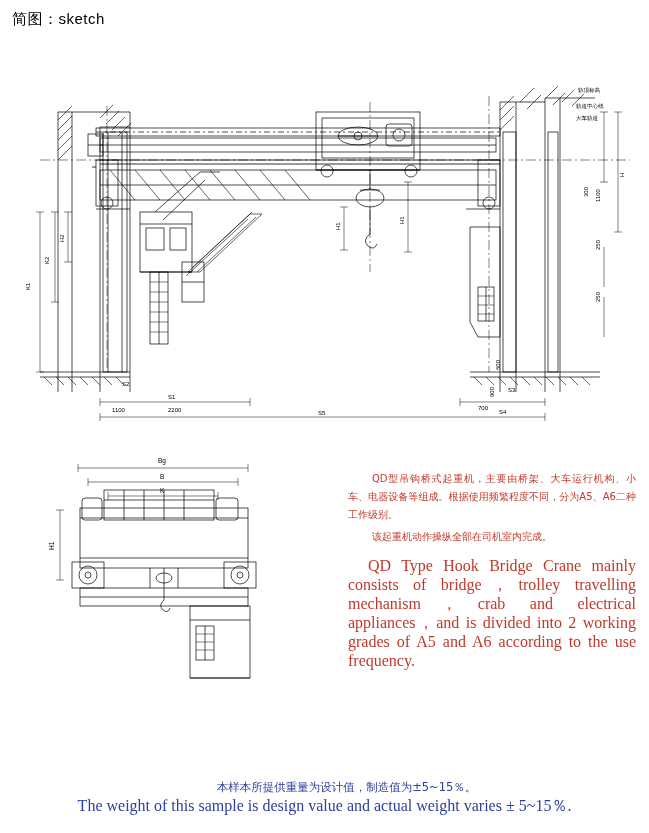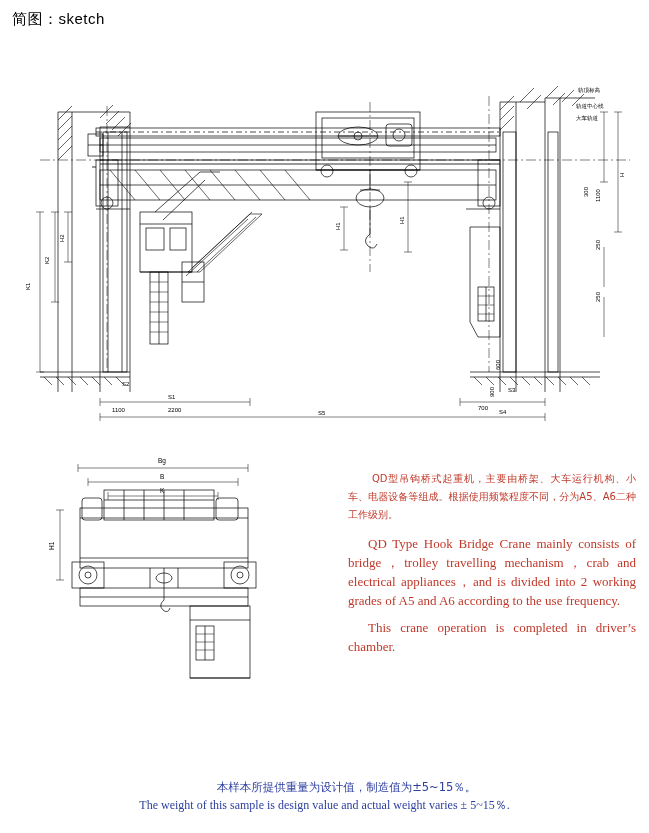--- a/index.html
+++ b/index.html
@@ -48,21 +48,21 @@
     font-family: "DejaVu Sans", sans-serif;
     font-size: 10px;
     line-height: 18px;
     color: #c0392b;
     text-align: justify;
     text-indent: 24px;
     margin: 0 0 4px 0;
   }
   .en-para {
     font-family: "Liberation Serif", serif;
-    font-size: 13px;
+    font-size: 16px;
     line-height: 19px;
     color: #c0392b;
     text-align: justify;
     text-indent: 20px;
     margin: 10px 0 0 0;
   }
   .en-para.tight {
     margin-top: 8px;
   }
   #footer-note {
@@ -74,21 +74,21 @@
   }
   #footer-note .fn-cn {
     font-family: "DejaVu Sans", sans-serif;
     font-size: 11.5px;
     color: #2c3e9f;
     line-height: 18px;
     padding-left: 44px;
   }
   #footer-note .fn-en {
     font-family: "Liberation Serif", serif;
-    font-size: 12px;
+    font-size: 16px;
     color: #2c3e9f;
     line-height: 19px;
   }
   svg { display: block; }
   text { font-family: "Liberation Sans", sans-serif; }
 </style>
 </head>
 <body>
 
 <div id="page-title">简图：sketch</div>
@@ -425,20 +425,20 @@
     <text x="138" y="13">Bg</text>
     <text x="140" y="29">B</text>
     <text x="140" y="43">K</text>
     <text x="34" y="100" transform="rotate(-90 34 100)">H1</text>
   </g>
 </svg>
 </div>
 
 <div id="desc-block">
   <p class="cn-para">QD型吊钩桥式起重机，主要由桥架、大车运行机构、小车、电器设备等组成。根据使用频繁程度不同，分为A5、A6二种工作级别。</p>
+  <p class="cn-para">该起重机动作操纵全部在司机室内完成。</p>
   <p class="en-para">QD Type Hook Bridge Crane mainly consists of bridge，trolley travelling mechanism，crab and electrical appliances，and is divided into 2 working grades of A5 and A6 according to the use frequency.</p>
-  <p class="en-para tight">This crane operation is completed in driver’s chamber.</p>
 </div>
 
 <div id="footer-note">
   <div class="fn-cn">本样本所提供重量为设计值，制造值为±5~15％。</div>
   <div class="fn-en">The  weight of this sample is design value and actual weight varies ± 5~15％.</div>
 </div>
 
 </body></html>

